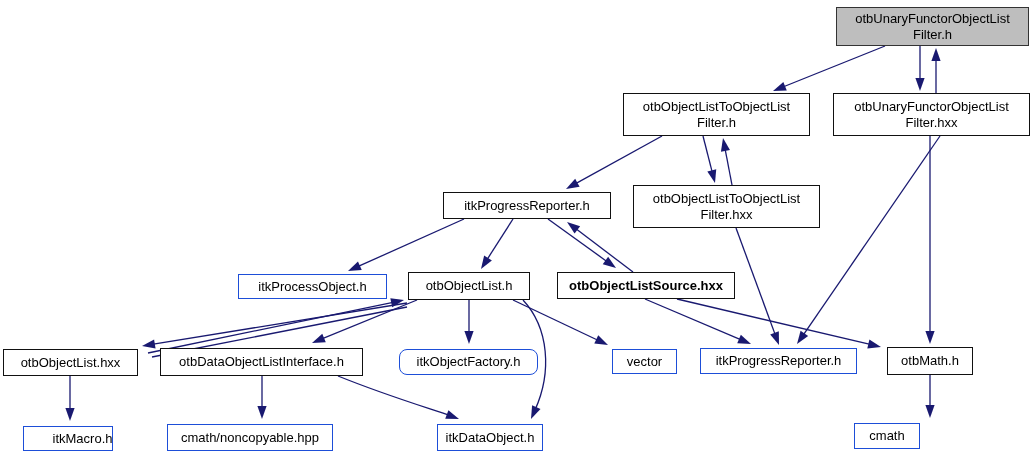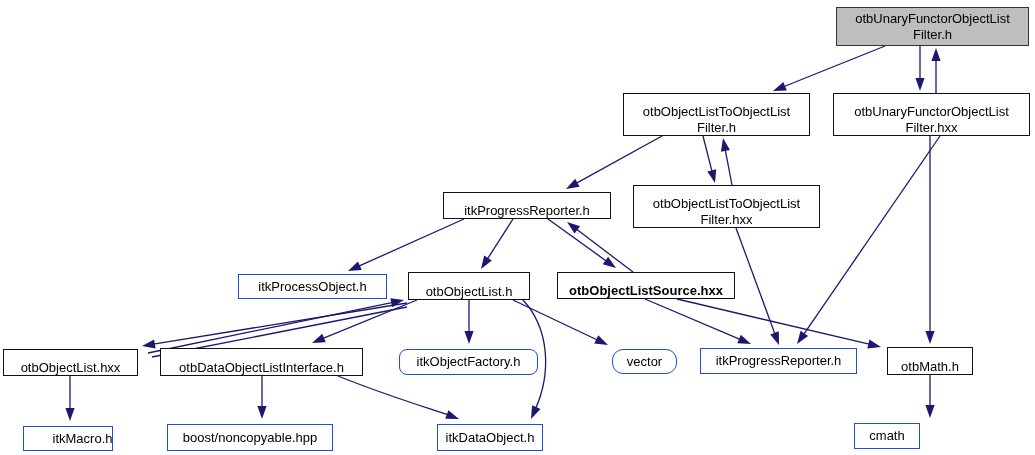--- a/index.html
+++ b/index.html
@@ -2,21 +2,21 @@
 <html><head>
 <meta charset="utf-8">
 <style>
   html,body{margin:0;padding:0;background:#ffffff;}
   #graph{position:relative;width:1035px;height:455px;background:#ffffff;
          font-family:"Liberation Sans","DejaVu Sans",sans-serif;overflow:hidden;}
   #edge-layer{position:absolute;left:0;top:0;width:1035px;height:455px;}
   .node{position:absolute;box-sizing:border-box;display:flex;align-items:center;justify-content:center;
         background:#ffffff;text-align:center;z-index:2;}
   .node .lbl{white-space:pre-line;font-size:13px;line-height:15.5px;color:#000000;padding:0 3px;}
-  .node.link{border:1.3px solid #111111;align-items:flex-end;}
+  .node.link{border:1.3px solid #111111;}
   .node.plain{border:1px solid #1d4ed8;}
   .node.root{border:1.6px solid #333333;background:#bebebe;}
 </style>
 </head>
 <body>
 
 <div id="graph">
   <svg id="edge-layer" width="1035" height="455" viewBox="0 0 1035 455" xmlns="http://www.w3.org/2000/svg">
       <path d="M885,46 L782.2790422250309,87.27181339172866" fill="none" stroke="#191970" stroke-width="1.3"></path>
       <polygon points="773,91 783.3477890527354,81.88499798573305 786.777720732345,90.42171683276148" fill="#191970"></polygon>
@@ -101,34 +101,34 @@
       </div>
       <div class="node link" style="left: 3px; top: 349px; width: 135px; height: 27px;">
         <span class="lbl">otbObjectList.hxx</span>
       </div>
       <div class="node link" style="left: 160px; top: 348px; width: 203px; height: 28px;">
         <span class="lbl">otbDataObjectListInterface.h</span>
       </div>
       <div class="node plain" style="left: 399px; top: 349px; width: 139px; height: 26px; border-radius: 8px;">
         <span class="lbl">itkObjectFactory.h</span>
       </div>
-      <div class="node plain" style="left: 612px; top: 349px; width: 65px; height: 25px; border-radius: 11px;">
+      <div class="node plain" style="left: 612px; top: 349px; width: 65px; height: 25px;">
         <span class="lbl">vector</span>
       </div>
       <div class="node plain" style="left: 700px; top: 348px; width: 157px; height: 26px;">
         <span class="lbl">itkProgressReporter.h</span>
       </div>
       <div class="node link" style="left: 887px; top: 347px; width: 86px; height: 28px;">
         <span class="lbl">otbMath.h</span>
       </div>
       <div class="node plain" style="left: 23px; top: 426px; width: 90px; height: 25px; padding-left: 29px;">
         <span class="lbl">itkMacro.h</span>
       </div>
       <div class="node plain" style="left: 167px; top: 424px; width: 166px; height: 27px;">
-        <span class="lbl">boost/noncopyable.hpp</span>
+        <span class="lbl">cmath/noncopyable.hpp</span>
       </div>
       <div class="node plain" style="left: 437px; top: 424px; width: 106px; height: 27px;">
         <span class="lbl">itkDataObject.h</span>
       </div>
       <div class="node plain" style="left: 854px; top: 423px; width: 66px; height: 26px; text-align: center;">
         <span class="lbl">cmath</span>
       </div>
     </div>
 </div>
 

